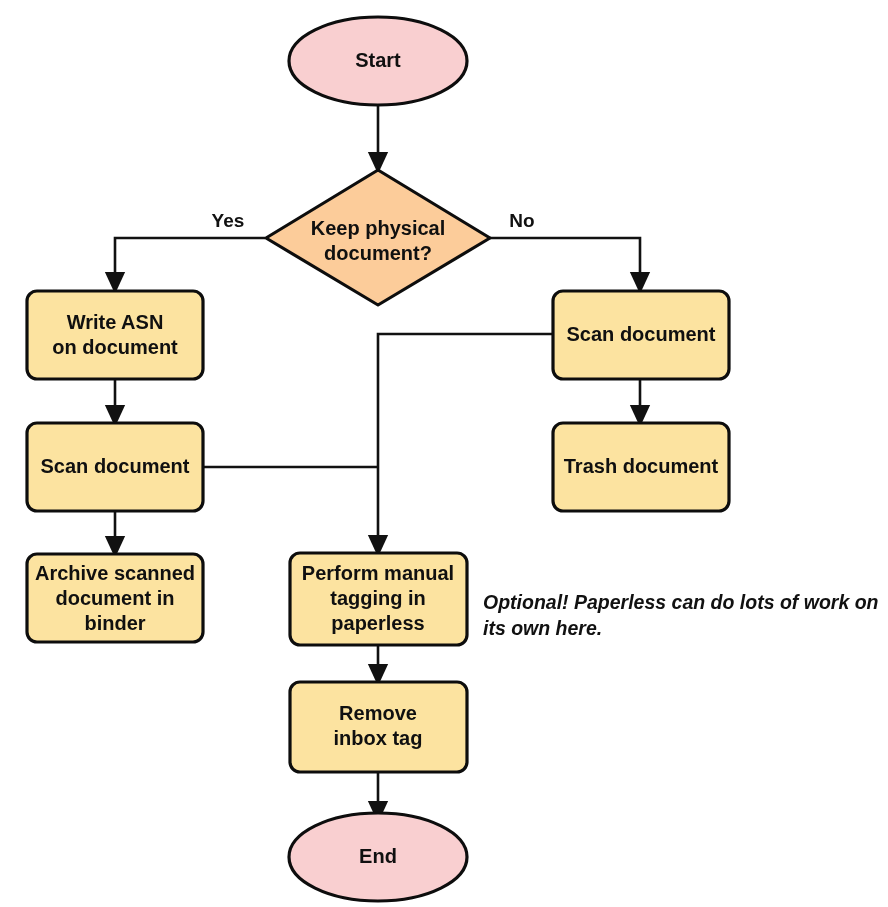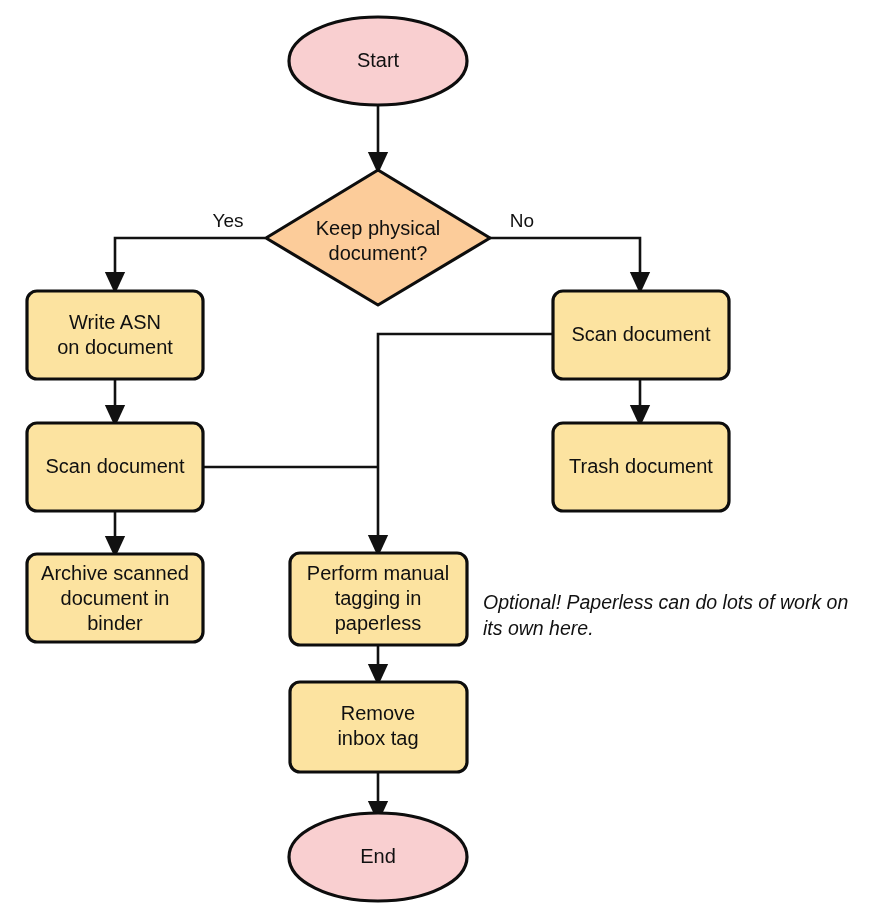--- a/index.html
+++ b/index.html
@@ -10,20 +10,21 @@
   body {
     width: 888px;
     height: 907px;
     font-family: "Liberation Sans", sans-serif;
     overflow: hidden;
   }
   #flowchart-root {
     position: relative;
     width: 888px;
     height: 907px;
+    font-weight: bold;
   }
   svg.chart-svg {
     display: block;
     width: 888px;
     height: 907px;
   }
   .node-shape {
     stroke: #0d0d0d;
     stroke-width: 3.2;
     stroke-linejoin: round;

